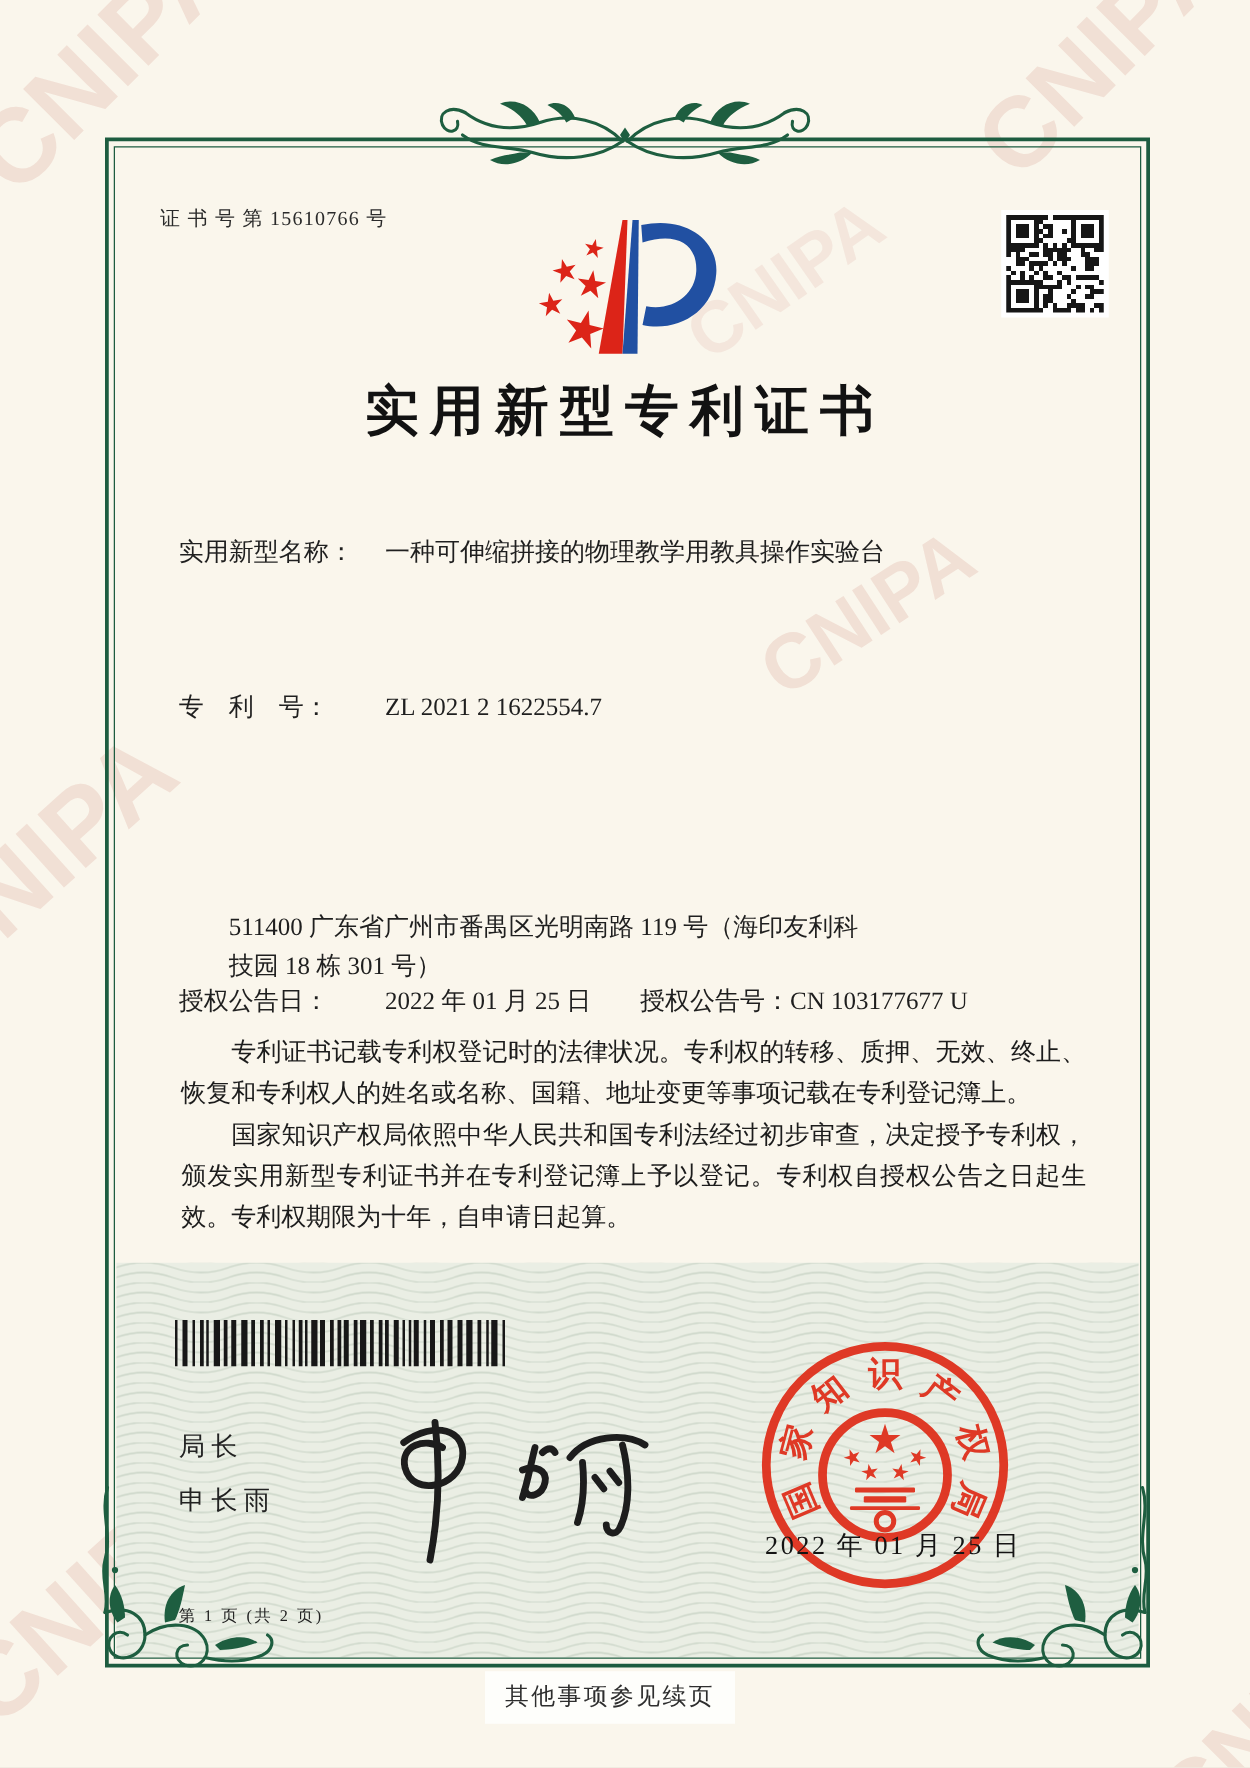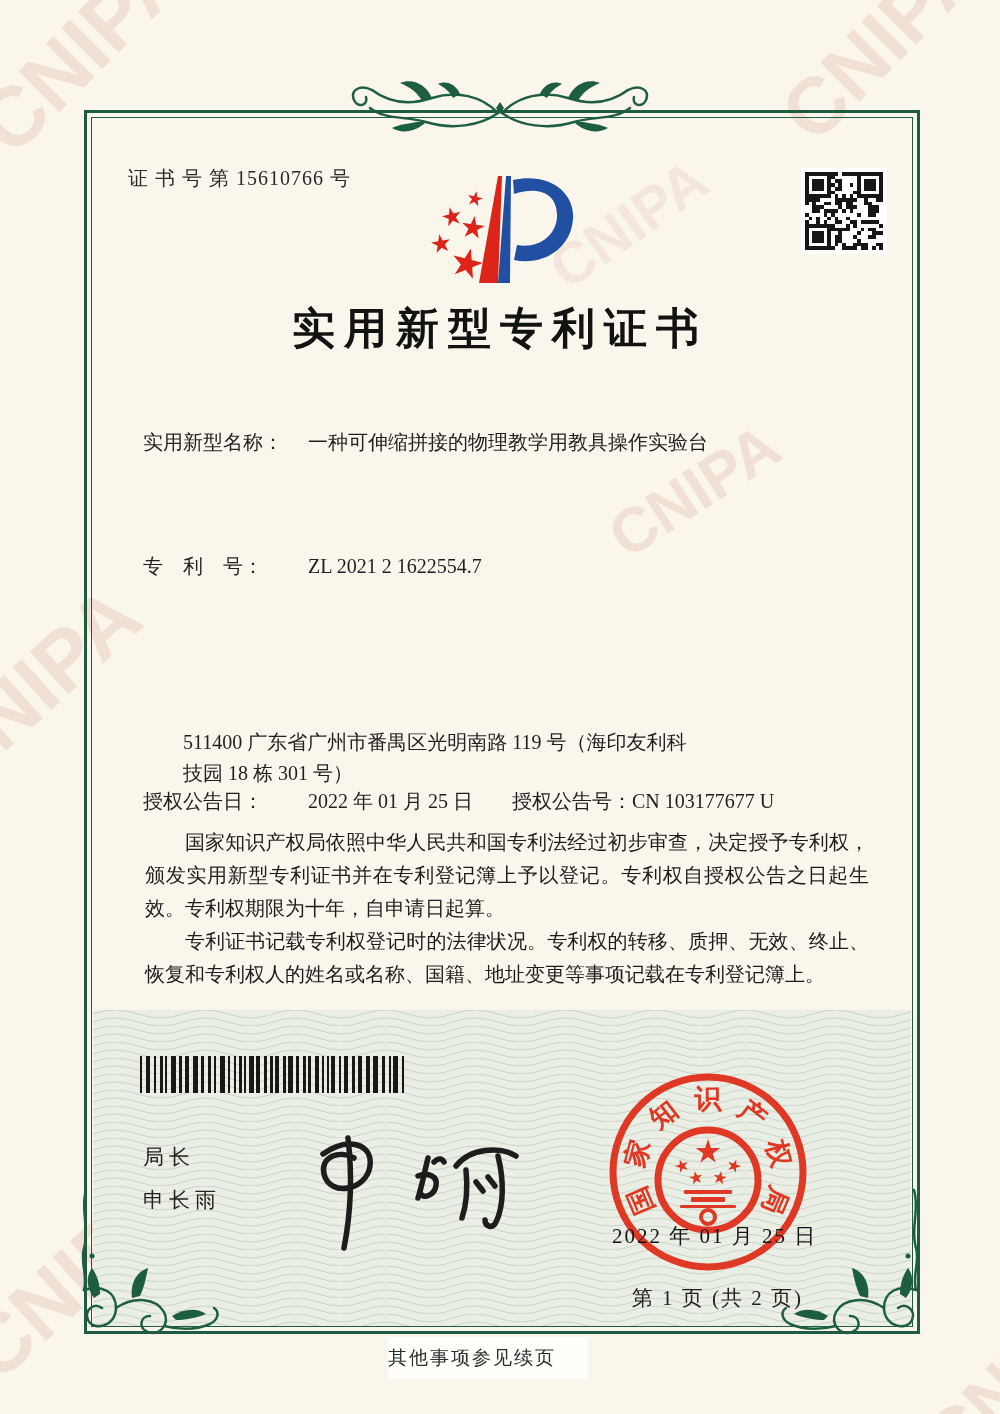--- a/index.html
+++ b/index.html
@@ -11,21 +11,21 @@
   
   .frame{position:absolute;left:84px;top:110px;width:830px;height:1218px;
          border:3.5px solid #1d5c40;}
   .frame-inner{position:absolute;left:4px;top:4px;right:4px;bottom:4px;border:1.5px solid #1d5c40;}
   
   .guilloche{position:absolute;left:93px;top:1010px;}
   
   .orn path{stroke:#1e5e40;stroke-width:2.5;fill:none;stroke-linecap:round;stroke-linejoin:round;}
   .orn .lf{fill:#1e5e40;stroke:none;}
   
-  .certno{position:absolute;left:128px;top:165px;font-size:20px;letter-spacing:1px;color:#2a2a2a;}
+  .certno{position:absolute;left:128px;top:165px;font-size:16px;letter-spacing:1px;color:#2a2a2a;}
   .logo{position:absolute;left:405px;top:164px;}
   .qr{position:absolute;left:801px;top:168px;width:86px;height:86px;background:#fff;
       display:flex;align-items:center;justify-content:center;}
   .title{position:absolute;left:0;right:0;top:300px;text-align:center;font-size:43px;
          font-weight:700;letter-spacing:9px;color:#121212;}
   
   .row{position:absolute;left:143px;display:flex;font-size:20px;line-height:31px;color:#1f1f1f;}
   .row .lbl{width:125px;flex:none;white-space:pre;}
   .row .val{white-space:pre-line;max-width:604px;margin-left:40px;}
   .grant2{position:absolute;left:512px;top:786px;display:flex;font-size:20px;line-height:31px;}
@@ -40,24 +40,24 @@
   
   .signer{position:absolute;left:143px;font-size:21px;letter-spacing:5px;color:#222;
           font-family:"Liberation Sans","DejaVu Sans",sans-serif;}
   .sig{position:absolute;left:278px;top:1122px;}
   .sig path{stroke:#1d1d1d;stroke-width:5.5;fill:none;stroke-linecap:round;stroke-linejoin:round;}
   
   .seal{position:absolute;left:596px;top:1058px;opacity:0.95;}
   .seal-ch{font-size:27px;font-weight:700;fill:#df301c;font-family:"Liberation Serif","DejaVu Serif",serif;}
   .sealdate{position:absolute;left:612px;top:1222px;font-size:21px;letter-spacing:2px;color:#141414;}
   
-  .pagefoot{position:absolute;left:143px;top:1284px;width:660px;text-align:right;
-            font-size:21px;letter-spacing:2px;color:#222;}
+  .pagefoot{position:absolute;left:143px;top:1284px;width:660px;text-align:left;
+            font-size:13px;letter-spacing:2px;color:#222;}
   .notebox{position:absolute;left:388px;top:1337px;width:200px;height:42px;background:#fefefb;
-           text-align:left;line-height:42px;font-size:19px;letter-spacing:2px;color:#2e2e2e;}
+           text-align:center;line-height:42px;font-size:19px;letter-spacing:2px;color:#2e2e2e;}
 </style>
 </head>
 <body>
 
 <svg width="0" height="0" style="position:absolute">
   <defs>
     <path id="star5" d="M0,-1 L0.2245,-0.309 0.951,-0.309 0.363,0.118 0.588,0.809 0,0.382 -0.588,0.809 -0.363,0.118 -0.951,-0.309 -0.2245,-0.309 Z"></path>
   </defs>
 </svg>
 
@@ -394,22 +394,22 @@
   <div class="row" style="top:786px">
     <span class="lbl">授权公告日：</span>
     <span class="val">2022 年 01 月 25 日</span>
   </div>
   <div class="grant2">
     <span class="lbl">授权公告号：</span>
     <span class="val">CN 103177677 U</span>
   </div>
 
   <div class="paras">
+    <p>专利证书记载专利权登记时的法律状况。专利权的转移、质押、无效、终止、恢复和专利权人的姓名或名称、国籍、地址变更等事项记载在专利登记簿上。</p>
     <p>国家知识产权局依照中华人民共和国专利法经过初步审查，决定授予专利权，颁发实用新型专利证书并在专利登记簿上予以登记。专利权自授权公告之日起生效。专利权期限为十年，自申请日起算。</p>
-    <p>专利证书记载专利权登记时的法律状况。专利权的转移、质押、无效、终止、恢复和专利权人的姓名或名称、国籍、地址变更等事项记载在专利登记簿上。</p>
   </div>
 
   <div id="barcode">
       <i style="left:0px;width:2px"></i>
       <i style="left:6px;width:4px"></i>
       <i style="left:14px;width:2px"></i>
       <i style="left:20px;width:3px"></i>
       <i style="left:25px;width:2px"></i>
       <i style="left:31px;width:5px"></i>
       <i style="left:39px;width:3px"></i>

